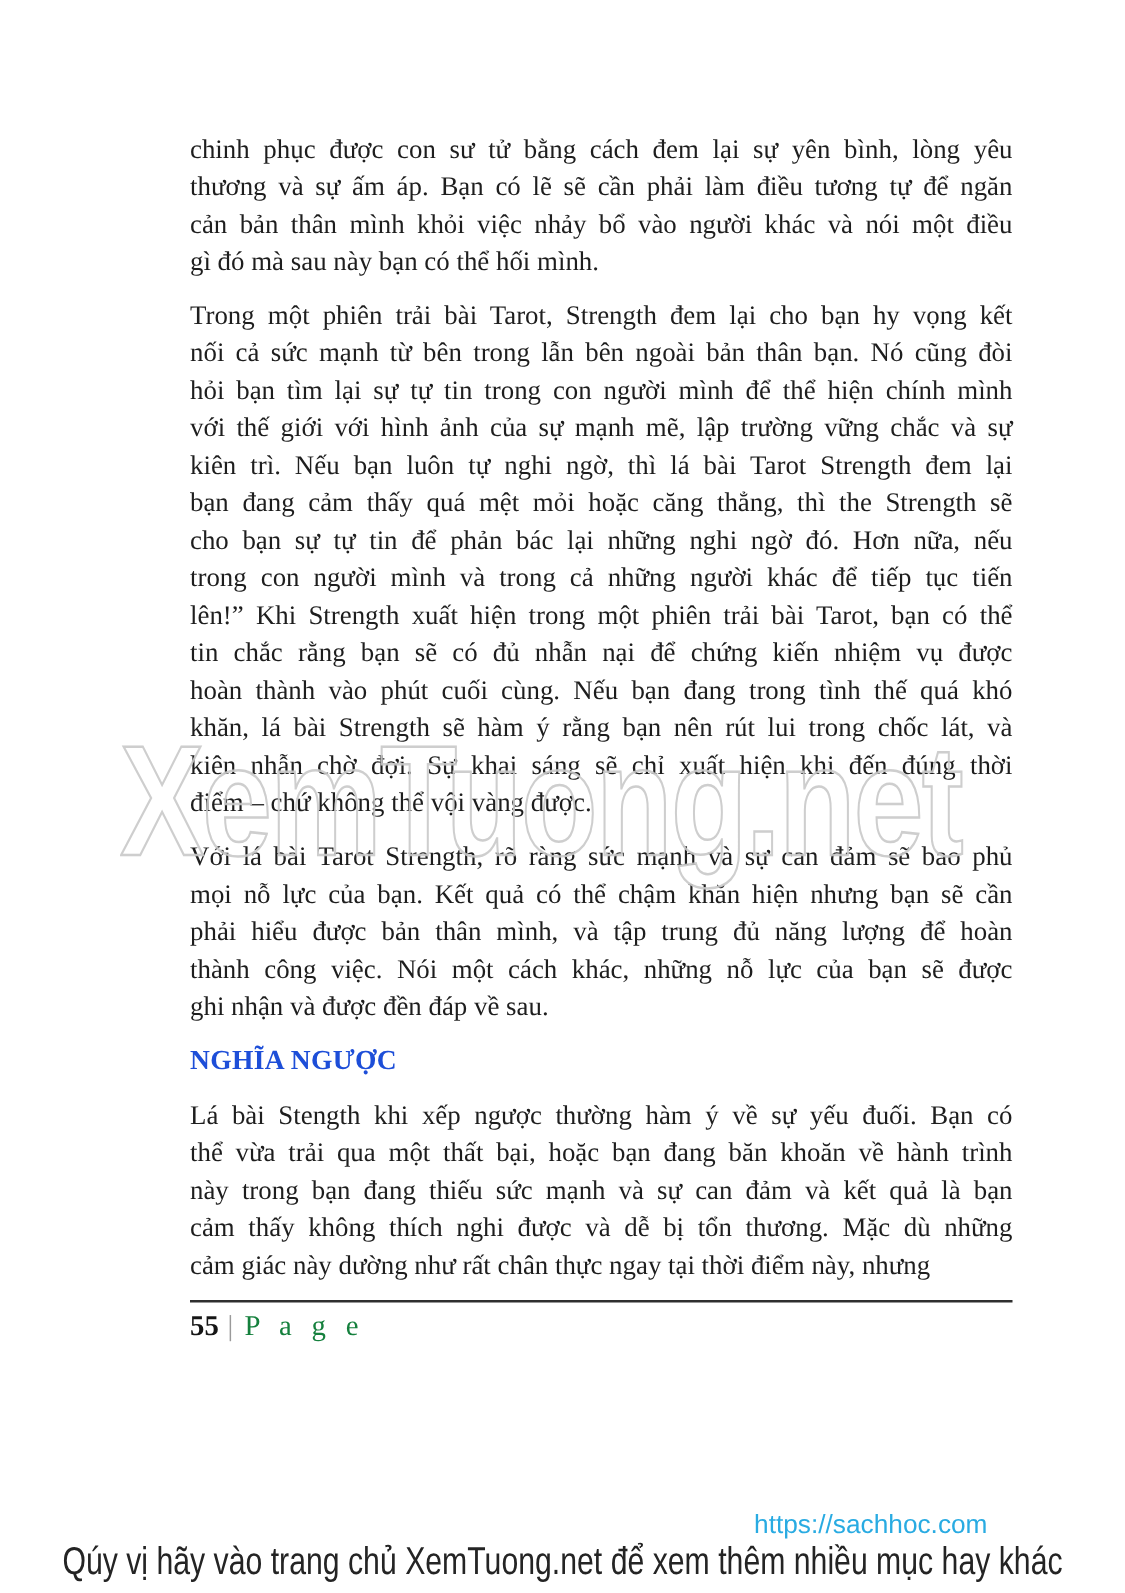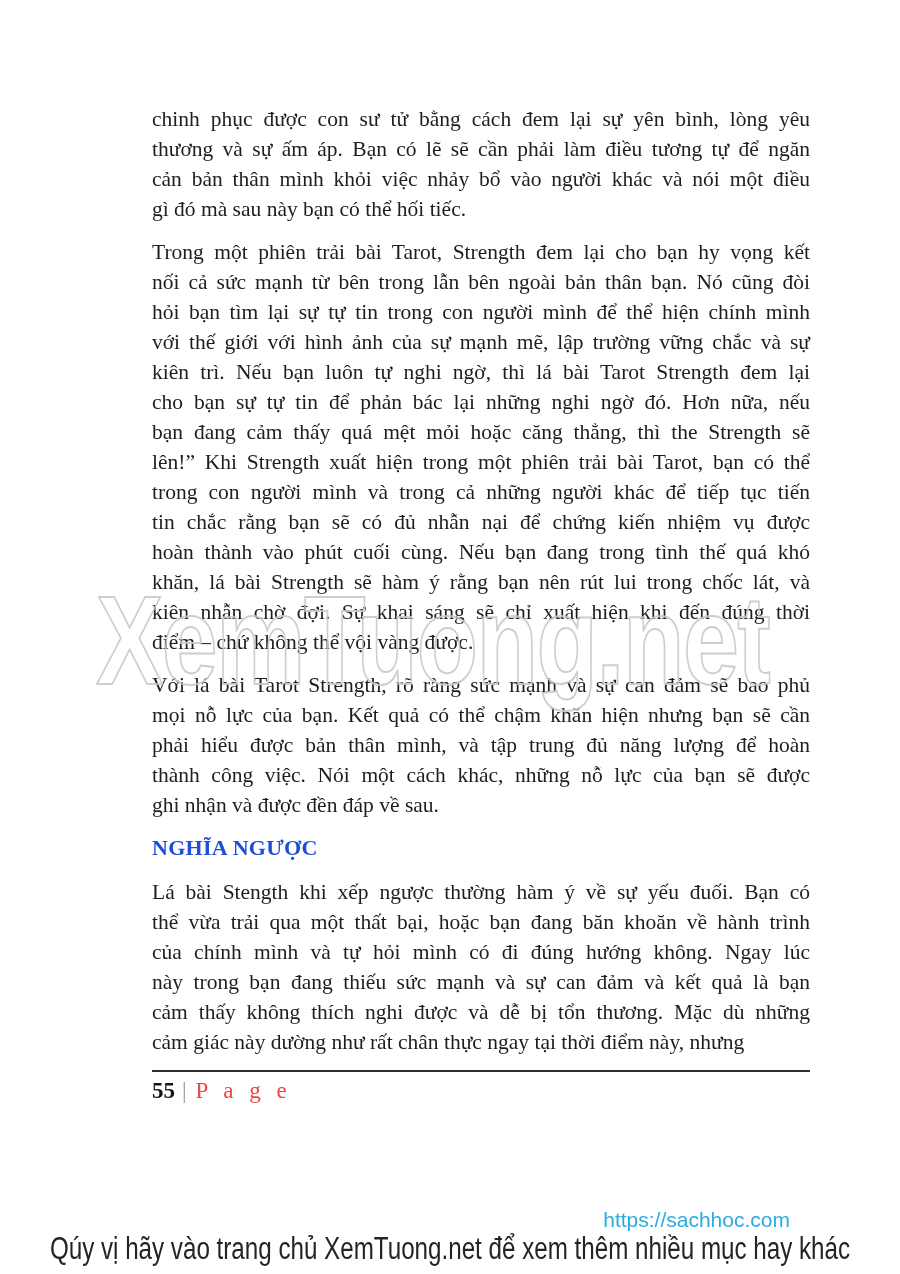--- a/index.html
+++ b/index.html
@@ -63,21 +63,21 @@
     border-top: 2px solid #2f2f2f;
     width: 100%;
   }
   .page-footer {
     margin-top: 4px;
     font-size: 23px;
     line-height: 30px;
   }
   .pf-num { font-weight: 700; color: #151515; text-align: right; }
   .pf-sep { color: #9a9a9a; margin: 0 9px 0 7px; font-weight: 400; }
-  .pf-label { color: #ef4444; letter-spacing: 5px; }
+  .pf-label { color: #15803d; letter-spacing: 5px; }
 
   
   .promo { position: absolute; left: 0; top: 0; width: 900px; height: 1274px; z-index: 2; pointer-events: none; }
   .promo-link {
     position: absolute;
     top: 1208px;
     right: 110px;
     font-family: "Liberation Sans", sans-serif;
     font-size: 21px;
     color: #29abe2;
@@ -102,54 +102,53 @@
 <div class="page">
 
   <div class="watermark">XemTuong.net</div>
 
   <div class="column">
 
     <div class="para">
         <div class="line">chinh phục được con sư tử bằng cách đem lại sự yên bình, lòng yêu</div>
         <div class="line">thương và sự ấm áp. Bạn có lẽ sẽ cần phải làm điều tương tự để ngăn</div>
         <div class="line">cản bản thân mình khỏi việc nhảy bổ vào người khác và nói một điều</div>
-        <div class="line last">gì đó mà sau này bạn có thể hối tiếc.</div>
+        <div class="line last">gì đó mà sau này bạn có thể hối mình.</div>
       </div>
 
     <div class="para">
         <div class="line">Trong một phiên trải bài Tarot, Strength đem lại cho bạn hy vọng kết</div>
         <div class="line">nối cả sức mạnh từ bên trong lẫn bên ngoài bản thân bạn. Nó cũng đòi</div>
         <div class="line">hỏi bạn tìm lại sự tự tin trong con người mình để thể hiện chính mình</div>
         <div class="line">với thế giới với hình ảnh của sự mạnh mẽ, lập trường vững chắc và sự</div>
         <div class="line">kiên trì. Nếu bạn luôn tự nghi ngờ, thì lá bài Tarot Strength đem lại</div>
+        <div class="line">bạn đang cảm thấy quá mệt mỏi hoặc căng thẳng, thì the Strength sẽ</div>
         <div class="line">cho bạn sự tự tin để phản bác lại những nghi ngờ đó. Hơn nữa, nếu</div>
-        <div class="line">bạn đang cảm thấy quá mệt mỏi hoặc căng thẳng, thì the Strength sẽ</div>
+        <div class="line">trong con người mình và trong cả những người khác để tiếp tục tiến</div>
         <div class="line">lên!” Khi Strength xuất hiện trong một phiên trải bài Tarot, bạn có thể</div>
-        <div class="line">trong con người mình và trong cả những người khác để tiếp tục tiến</div>
         <div class="line">tin chắc rằng bạn sẽ có đủ nhẫn nại để chứng kiến nhiệm vụ được</div>
         <div class="line">hoàn thành vào phút cuối cùng. Nếu bạn đang trong tình thế quá khó</div>
         <div class="line">khăn, lá bài Strength sẽ hàm ý rằng bạn nên rút lui trong chốc lát, và</div>
         <div class="line">kiên nhẫn chờ đợi. Sự khai sáng sẽ chỉ xuất hiện khi đến đúng thời</div>
         <div class="line last">điểm – chứ không thể vội vàng được.</div>
       </div>
 
     <div class="para">
         <div class="line">Với lá bài Tarot Strength, rõ ràng sức mạnh và sự can đảm sẽ bao phủ</div>
         <div class="line">mọi nỗ lực của bạn. Kết quả có thể chậm khăn hiện nhưng bạn sẽ cần</div>
         <div class="line">phải hiểu được bản thân mình, và tập trung đủ năng lượng để hoàn</div>
         <div class="line">thành công việc. Nói một cách khác, những nỗ lực của bạn sẽ được</div>
         <div class="line last">ghi nhận và được đền đáp về sau.</div>
       </div>
 
     <h2 class="heading">NGHĨA NGƯỢC</h2>
 
     <div class="para">
         <div class="line">Lá bài Stength khi xếp ngược thường hàm ý về sự yếu đuối. Bạn có</div>
         <div class="line">thể vừa trải qua một thất bại, hoặc bạn đang băn khoăn về hành trình</div>
-        <div class="line">của chính mình và tự hỏi mình có đi đúng hướng không. Ngay lúc</div>
         <div class="line">này trong bạn đang thiếu sức mạnh và sự can đảm và kết quả là bạn</div>
         <div class="line">cảm thấy không thích nghi được và dễ bị tổn thương. Mặc dù những</div>
         <div class="line last">cảm giác này dường như rất chân thực ngay tại thời điểm này, nhưng</div>
       </div>
 
     <div class="footer-rule"></div>
 
     <div class="page-footer">
       <span class="pf-num">55</span><span class="pf-sep">|</span><span class="pf-label">P a g e</span>
     </div>

